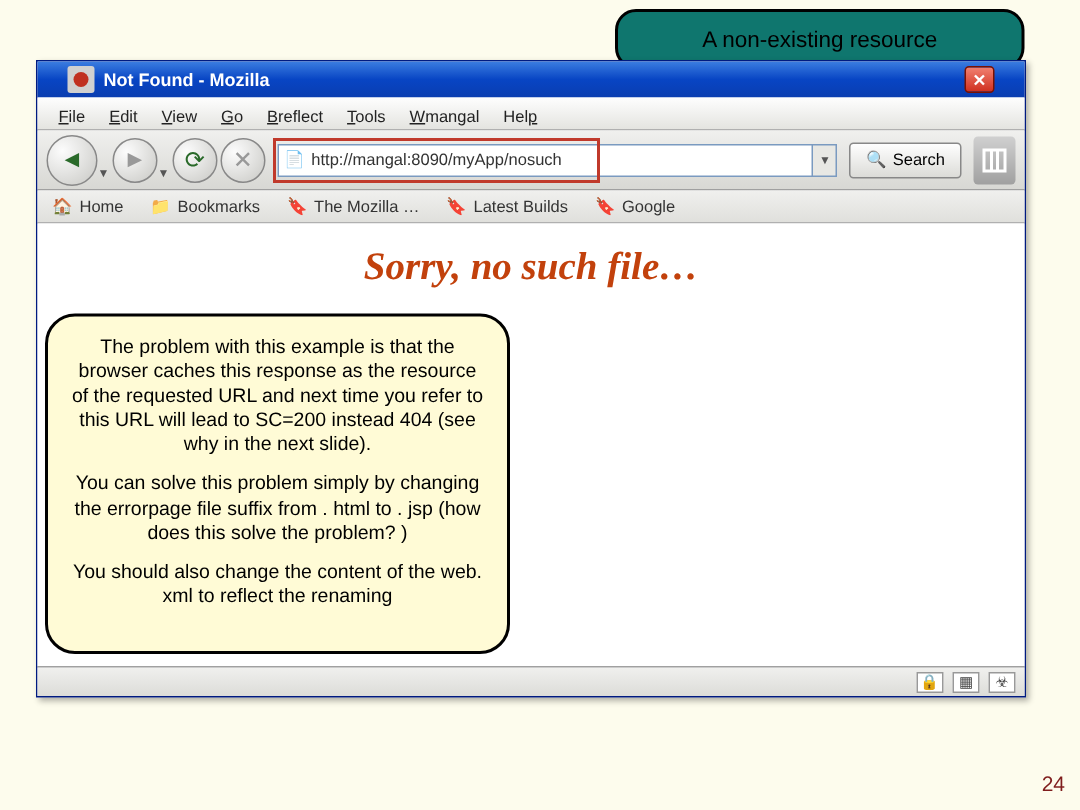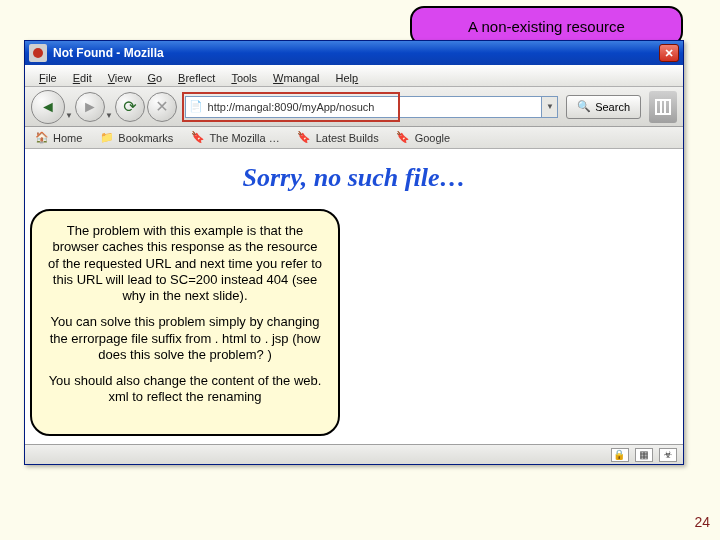--- a/index.html
+++ b/index.html
@@ -1,20 +1,20 @@
 <!DOCTYPE html>
 <html><head>
 <meta charset="utf-8">
 <style>
   * { box-sizing: border-box; margin: 0; padding: 0; }
   body { width: 720px; height: 540px; background: #fdfced; font-family: Arial, sans-serif; position: relative; overflow: hidden; }
   
   .browser-window { position: absolute; left: 24px; top: 40px; width: 660px; height: 425px; background: #fff; border: 1px solid #001a80; box-shadow: 2px 2px 4px rgba(0,0,0,0.3); }
   
-  .titlebar { height: 24px; background: linear-gradient(to bottom, #3b7de0 0%, #0845c4 50%, #0a3db0 100%); display: flex; align-items: center; padding: 0 4px; color: #fff; font-size: 12px; font-weight: bold; }
+  .titlebar { height: 24px; background: linear-gradient(to bottom, #3b7de0 0%, #0845c4 50%, #0a3db0 100%); display: flex; align-items: center; padding: 0 20px; color: #fff; font-size: 12px; font-weight: bold; }
   .titlebar .icon-area { width: 18px; height: 18px; background: #d0d0d0; border-radius: 2px; margin-right: 6px; display:flex; align-items:center; justify-content:center; }
   .titlebar .spacer { flex: 1; }
   .close-btn { width: 20px; height: 18px; background: linear-gradient(to bottom,#f08070,#d03020); border:1px solid #7a1000; border-radius:3px; color:#fff; display:flex; align-items:center; justify-content:center; font-size:11px; font-weight:bold; cursor:pointer; }
   
   .menubar { height: 22px; background: linear-gradient(to bottom,#fefefe,#e4e4e0); border-bottom:1px solid #b0b0b0; display:flex; align-items:flex-end; padding: 0 6px; font-size:11px; color:#222; }
   .menuitem { padding: 2px 8px; cursor:pointer; }
   .menuitem u { text-decoration: underline; }
   
   .navbar { height: 40px; background: linear-gradient(to bottom,#f0f0ee,#d8d8d4); border-bottom:1px solid #a0a0a0; display:flex; align-items:center; padding: 0 6px; gap:2px; }
   .navbtn { width:30px; height:30px; border-radius:50%; background: radial-gradient(circle at 30% 30%, #fcfcfc, #c8c8c4); border:1px solid #888; display:flex; align-items:center; justify-content:center; color:#2a6a2a; font-size:16px; cursor:pointer; }
@@ -28,27 +28,27 @@
   .url-drop { width:16px; height:22px; background:#e8e8e4; border:1px solid #7a9ac0; border-left:none; display:flex; align-items:center; justify-content:center; font-size:8px; color:#555; cursor:pointer;}
   
   .searchbtn { height:24px; padding:0 10px; background:linear-gradient(to bottom,#fefefe,#dcdcd8); border:1px solid #888; border-radius:3px; display:flex; align-items:center; gap:4px; font-size:11px; cursor:pointer; }
   .endcap { width:28px; height:32px; margin-left:6px; background:linear-gradient(to bottom,#d0d0d0,#a0a0a0); border-radius:3px; display:flex; align-items:center; justify-content:center; color:#fff; }
   
   .bookmarkbar { height:22px; background:linear-gradient(to bottom,#f0f0ee,#e0e0dc); border-bottom:1px solid #b0b0b0; display:flex; align-items:center; padding:0 6px; gap:10px; font-size:11px; color:#333; }
   .bmitem { display:flex; align-items:center; gap:4px; cursor:pointer; padding:1px 4px;}
   .bmicon { width:14px; height:12px; display:inline-flex; align-items:center; justify-content:center; }
   
   .content { background:#fff; height: calc(100% - 24px - 22px - 40px - 22px - 20px); padding: 14px 20px; }
-  .error-heading { color:#1d4ed8; font-family: Georgia, 'Times New Roman', serif; font-size:26px; font-weight:bold; font-style:italic; text-align:center; }
+  .error-heading { color:#c2410c; font-family: Georgia, 'Times New Roman', serif; font-size:26px; font-weight:bold; font-style:italic; text-align:center; }
   
   .statusbar { position:absolute; bottom:0; left:0; right:0; height:20px; background:linear-gradient(to bottom,#f0f0ee,#dcdcd8); border-top:1px solid #a0a0a0; display:flex; align-items:center; justify-content:flex-end; padding:0 6px; gap:6px; font-size:10px; color:#444;}
   .sb-box { width:18px; height:14px; border:1px solid #999; background:#fff; display:flex; align-items:center; justify-content:center;}
   
   
-  .callout-top { position:absolute; left:410px; top:6px; width:273px; height:40px; background:#d946ef; border:2px solid #000; border-radius:14px; display:flex; align-items:center; justify-content:center; font-size:15px; padding:0 8px;text-align:center; }
+  .callout-top { position:absolute; left:410px; top:6px; width:273px; height:40px; background:#0f766e; border:2px solid #000; border-radius:14px; display:flex; align-items:center; justify-content:center; font-size:15px; padding:0 8px;text-align:center; }
   .callout-top-tail { position:absolute; left:490px; top:42px; width:0; height:0; }
   .callout-top-tail svg { position:absolute; top:0; left:0; }
   
   .callout-left { position:absolute; left:30px; top:209px; width:310px; background:#fffbd6; border:2px solid #000; border-radius:20px; padding:12px 14px; font-size:13px; text-align:center; line-height:1.25; }
   .callout-left p { margin-bottom:10px; }
   .callout-left p:last-child { margin-bottom:16px; }
   
   .pagenum { position:absolute; right:10px; bottom:10px; font-size:14px; color:#7f1d1d; }
 </style>
 </head>

